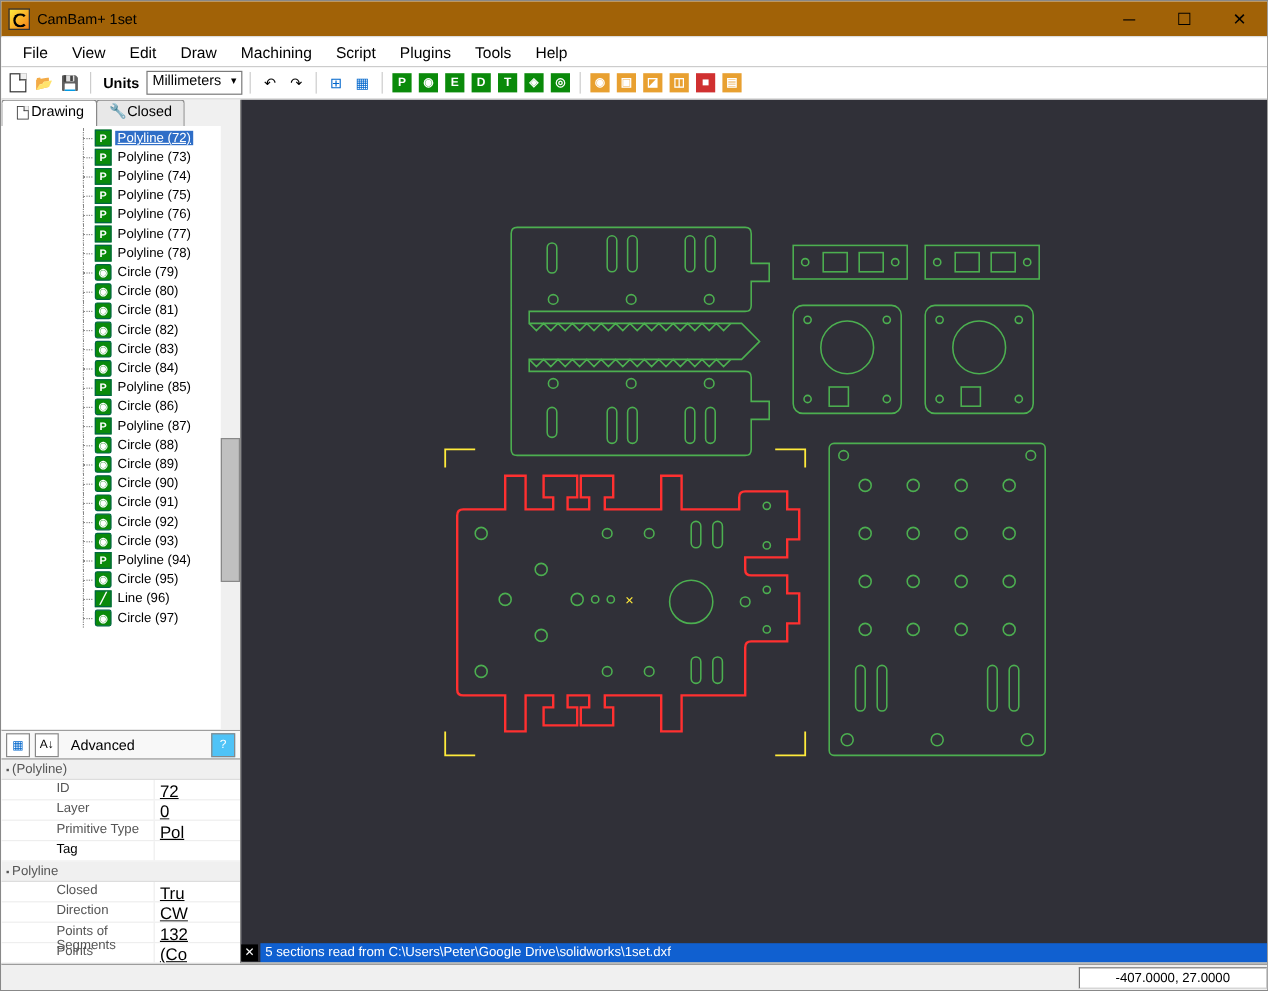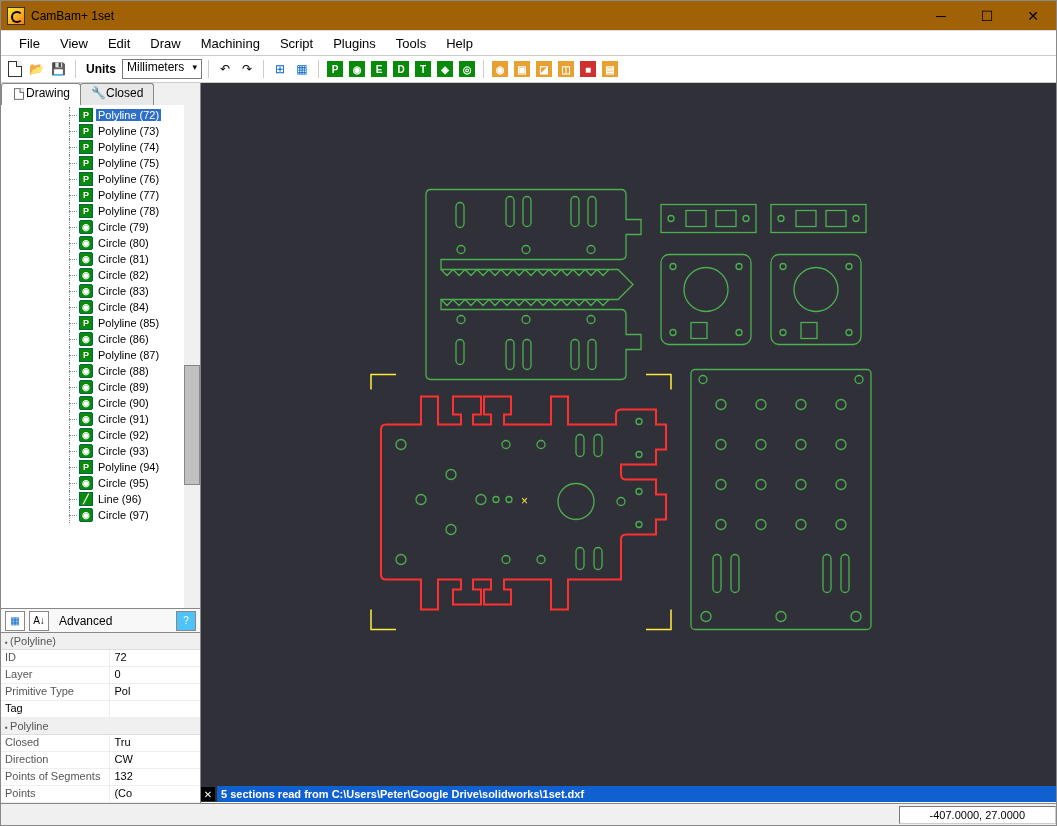--- a/index.html
+++ b/index.html
@@ -25,36 +25,36 @@
 .tab { padding:2px 10px; border:1px solid #888; border-bottom:none; background:#fff; display:flex; align-items:flex-start; gap:0; cursor:pointer; font-size:11px; margin-right:-1px; border-radius:3px 3px 0 0; }
 .tab.inactive { background:#e8e8e8; }
 .tree-view { flex:1; overflow-y:auto; background:#fff; position:relative; padding-left:8px; padding-top:2px; }
 .tree-item { display:flex; align-items:center; height:16px; padding-left:70px; cursor:pointer; position:relative; white-space:nowrap; }
 .tree-item::before { content:''; position:absolute; left:60px; top:0; bottom:0; border-left:1px dotted #888; }
 .tree-item::after { content:''; position:absolute; left:60px; top:8px; width:8px; border-top:1px dotted #888; }
 .tree-icon { width:14px; height:14px; margin-right:3px; display:inline-flex; align-items:center; justify-content:center; font-size:9px; font-weight:bold; flex-shrink:0; }
 .ico-poly { background:#0a8a0a; color:#fff; border:1px solid #064; }
 .ico-circ { background:#0a8a0a; color:#fff; border:1px solid #064; border-radius:2px; }
 .ico-line { background:#0a8a0a; color:#fff; border:1px solid #064; }
-.tree-item.selected .tree-label { background:#2f6ec7; color:#fff; }
+.tree-item.selected .tree-label { background:#2f6ec7; color:#fff;text-decoration:underline; }
 .tree-label { padding:0 2px; font-size:11px; }
 .tree-scroll { position:absolute; right:0; top:0; width:16px; height:100%; background:#f0f0f0; }
 .tree-thumb { position:absolute; right:0; width:16px; background:#c0c0c0; border:1px solid #888; }
 .prop-toolbar { height:24px; border-top:1px solid #888; display:flex; align-items:center; padding:0 4px; gap:4px; background:#f8f8f8; }
 .prop-btn { width:20px; height:20px; border:1px solid #888; display:flex; align-items:center; justify-content:center; font-size:10px; cursor:pointer; background:#fff; }
 .prop-grid { flex:0 0 auto; overflow-y:auto; background:#fff; border-top:1px solid #888; position:relative; }
 .prop-cat { background:#f0f0f0; color:#555; padding:2px 4px; border-bottom:1px solid #ddd; font-size:11px; }
 .prop-cat::before { content:'▪ '; font-size:8px; }
 .prop-row { display:flex; border-bottom:1px solid #eee; height:17px; }
-.prop-name { width:55%; padding:1px 4px; color:#555; font-size:11px; border-right:1px solid #eee; }
-.prop-val { width:45%; padding:1px 4px; font-size:11px; overflow:hidden; }
+.prop-name { width:55%; padding:1px 4px; color:#555; font-size:11px; border-right:1px solid #eee;margin-left:42px; }
+.prop-val { width:45%; padding:1px 4px; font-size:14px; overflow:hidden;text-decoration:underline; }
 .canvas-area { flex:1; display:flex; flex-direction:column; background:#303038; position:relative; }
 .canvas { flex:1; position:relative; }
 svg.cad { width:100%; height:100%; }
-.status-line { height:16px; background:#1060d0; color:#fff; font-size:11px; padding:0 4px; display:flex; align-items:center;font-weight:bold; }
+.status-line { height:16px; background:#1060d0; color:#fff; font-size:11px; padding:0 4px; display:flex; align-items:center; }
 .status-close { width:14px; height:14px; background:#000; color:#fff; display:flex; align-items:center; justify-content:center; font-size:10px; margin-right:2px; cursor:pointer; }
 .bottom-blank { height:60px; background:#fcfcf0; }
 .statusbar { height:22px; background:#f0f0f0; border-top:1px solid #888; display:flex; align-items:center; }
 .status-coord { margin-left:auto; border:1px inset #ccc; padding:2px 30px; font-size:11px; background:#fff; }
 .doc-icon { display:inline-block; width:14px; height:16px; border:1px solid #333; background:#fff; position:relative; }
 .doc-icon::after { content:''; position:absolute; top:-1px; right:-1px; width:5px; height:5px; background:#f0f0f0; border-left:1px solid #333; border-bottom:1px solid #333; }
 </style>
 </head>
 <body>
 

